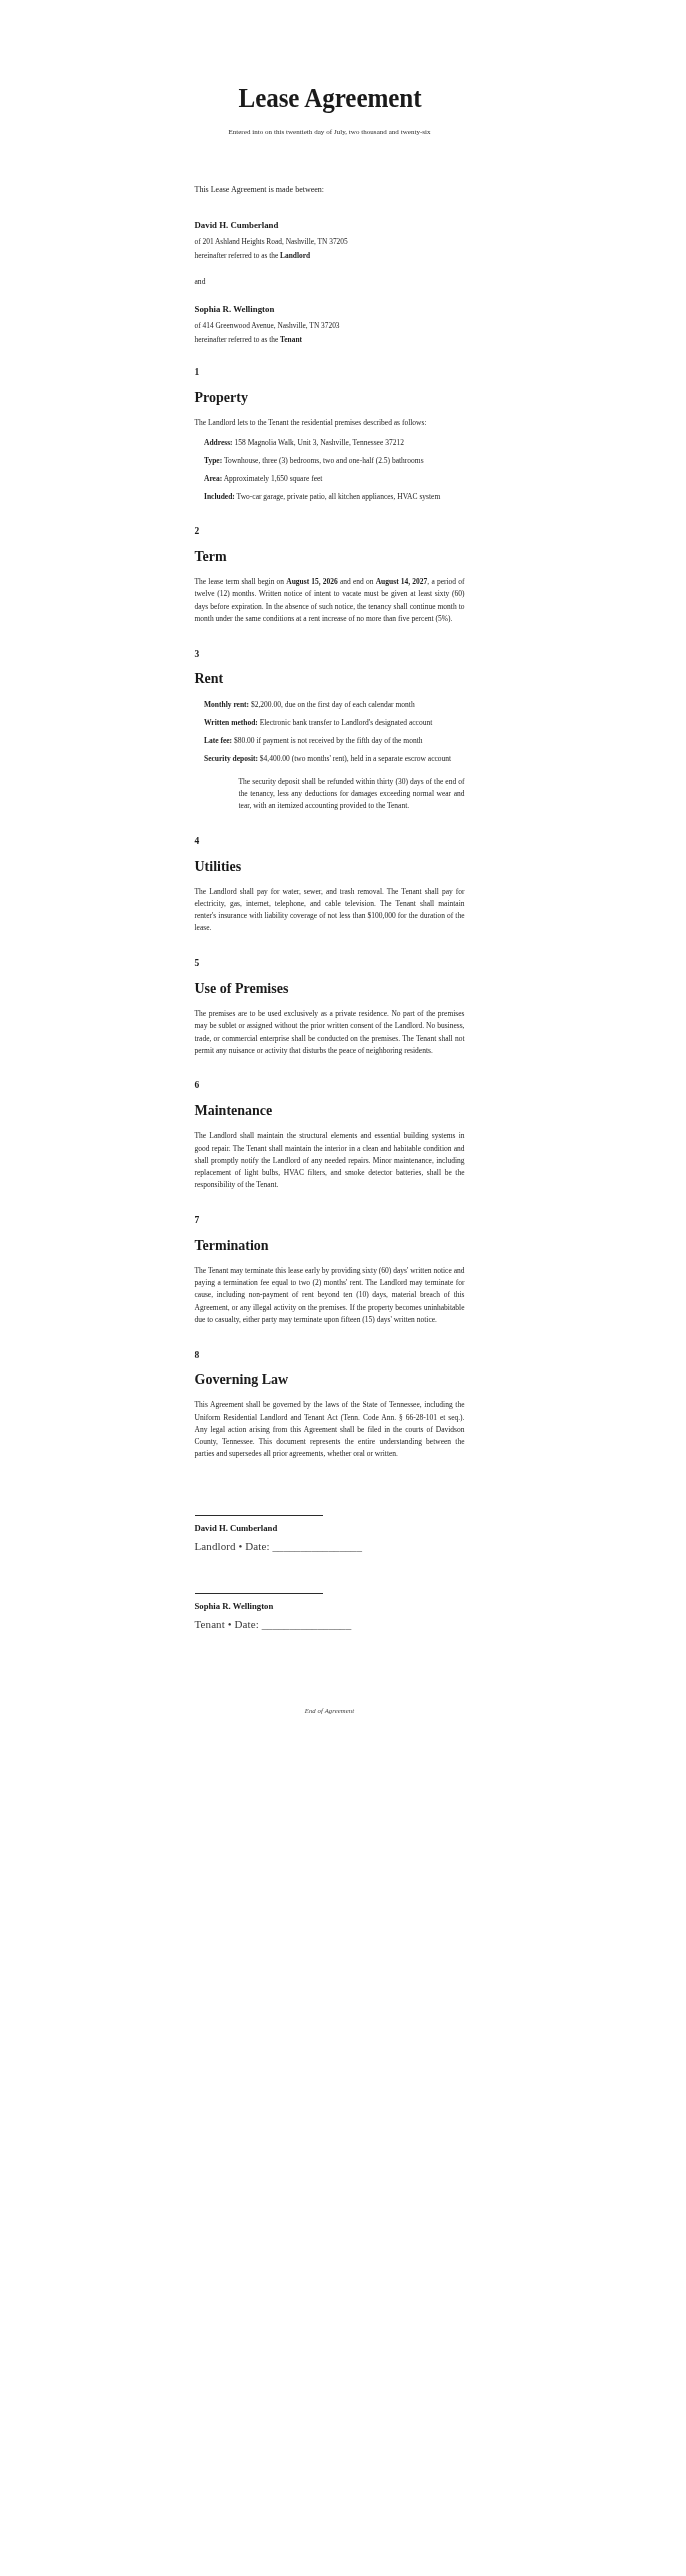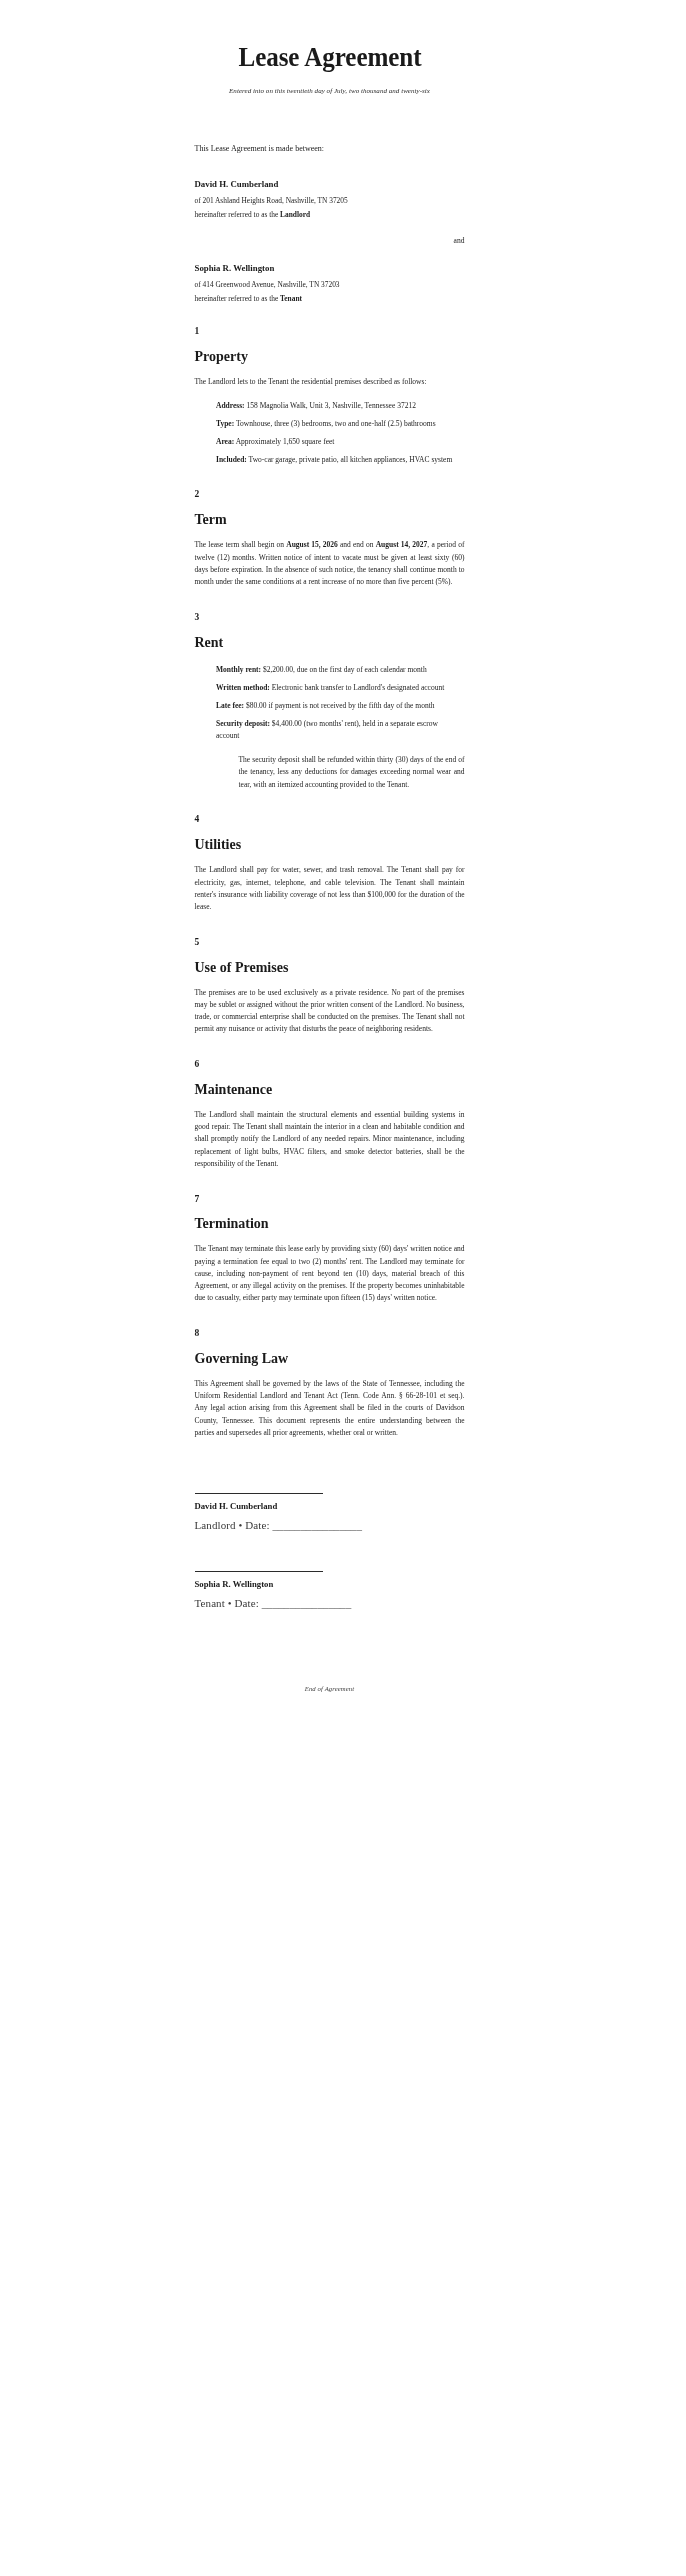--- a/index.html
+++ b/index.html
@@ -12,42 +12,41 @@
     width: 687px;
     min-height: 2576px;
     font-family: "Liberation Serif", "DejaVu Serif", serif;
     color: #1a1a1a;
     -webkit-font-smoothing: antialiased;
   }
   .page {
     width: 659px;
     min-height: 2576px;
     box-sizing: border-box;
-    padding: 42px 0 0 0;
+    padding: 83px 0 0 0;
     position: relative;
   }
   .content {
     width: 270px;
     margin: 0 auto;
   }
 
   
   .doc-title {
     font-size: 27px;
     font-weight: bold;
     text-align: center;
     letter-spacing: -0.1px;
     line-height: 1.12;
     margin: 0 0 14.7px 0;
     transform: scaleX(0.93);
     transform-origin: center;
   }
   .doc-subtitle {
     font-size: 7px;
-    font-style: italic;
     text-align: center;
     color: #2a2a2a;
     line-height: 1.35;
     margin: 0 0 47px 0;
     letter-spacing: 0.04px;
   }
 
   
   .intro-line {
     font-size: 8px;
@@ -68,21 +67,21 @@
     font-size: 7.4px;
     line-height: 1.52;
     margin: 0 0 2.6px 0;
     color: #232323;
   }
   .party-role b {
     font-weight: bold;
   }
   .and-sep {
     font-size: 7.6px;
-    text-align: right;
+    text-align: left;
     margin: 15.6px 0 17.3px 0;
     color: #232323;
   }
 
   
   .section {
     margin: 0 0 22.5px 0;
   }
   .section-number {
     font-size: 9.5px;
@@ -107,21 +106,21 @@
   }
   .section-body:last-child {
     margin-bottom: 0;
   }
   .section-body b {
     font-weight: bold;
   }
 
   
   .detail-list {
-    margin: 12px;
+    margin: 0;
     padding: 0;
     list-style: none;
   }
   .detail-item {
     font-size: 7.5px;
     line-height: 1.6;
     margin: 0 0 6px 0;
     padding-left: 9.5px;
     color: #1c1c1c;
   }

